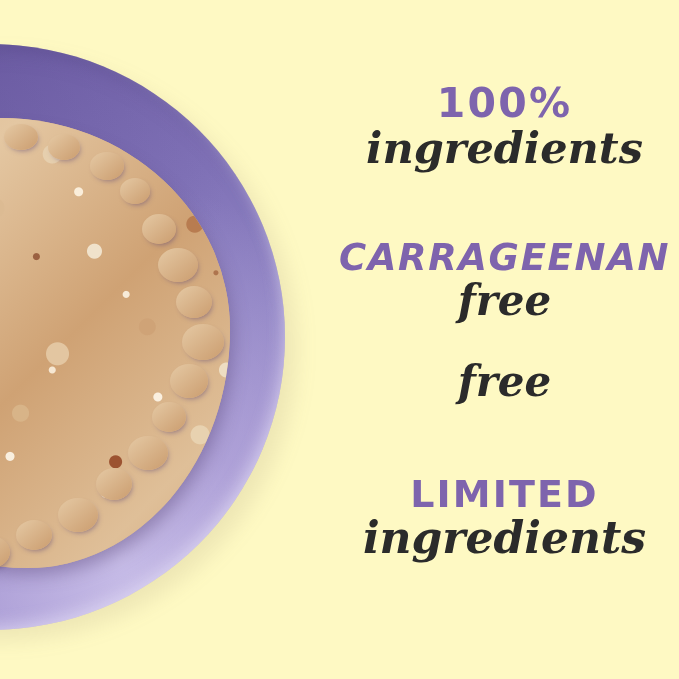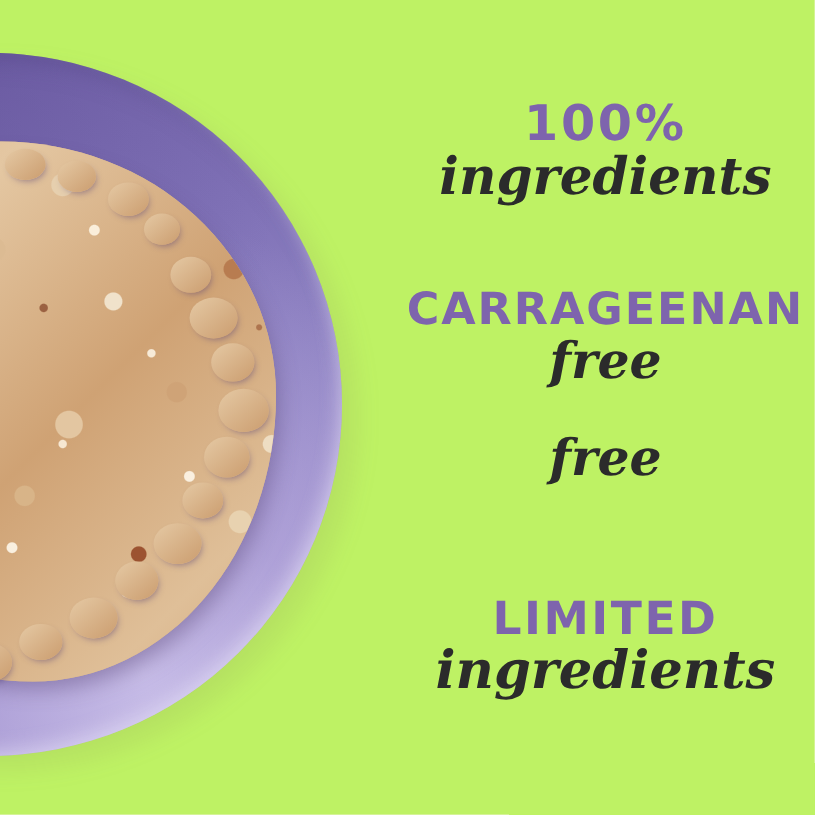--- a/index.html
+++ b/index.html
@@ -4,21 +4,21 @@
 <style>
   html, body {
     margin: 0;
     padding: 0;
     background: #faf6ec;
   }
   #canvas {
     position: relative;
     width: 679px;
     height: 679px;
-    background: #bef264;
+    background: #fef9c3;
     overflow: hidden;
     font-family: "DejaVu Sans", sans-serif;
   }
 
   
   .photo-area {
     position: absolute;
     left: 0;
     top: 0;
     width: 340px;
@@ -201,28 +201,28 @@
     font-weight: bold;
     line-height: 1.02;
     white-space: nowrap;
   }
 
   #claim-0 { top: 82px; }
   #claim-0 .claim-cap    { font-size: 41px; }
   #claim-0 .claim-script { font-size: 43px; margin-top: 2px; }
 
   #claim-1 { top: 238px; }
-  #claim-1 .claim-cap    { font-size: 37px; letter-spacing: 0.045em; }
+  #claim-1 .claim-cap    { font-size: 37px; letter-spacing: 0.045em; font-style: italic; }
   #claim-1 .claim-script { font-size: 42px; margin-top: 3px; }
 
   #claim-2 { top: 358px; }
   #claim-2 .claim-cap    { font-size: 37px; }
   #claim-2 .claim-script { font-size: 42px; margin-top: 3px; }
 
-  #claim-3 { top: 495px; }
+  #claim-3 { top: 474px; }
   #claim-3 .claim-cap    { font-size: 38px; }
   #claim-3 .claim-script { font-size: 44px; margin-top: 2px; }
 </style>
 </head>
 <body>
 
 <div id="canvas">
 
   <div class="photo-area">
     <div class="bowl-shadow"></div>

